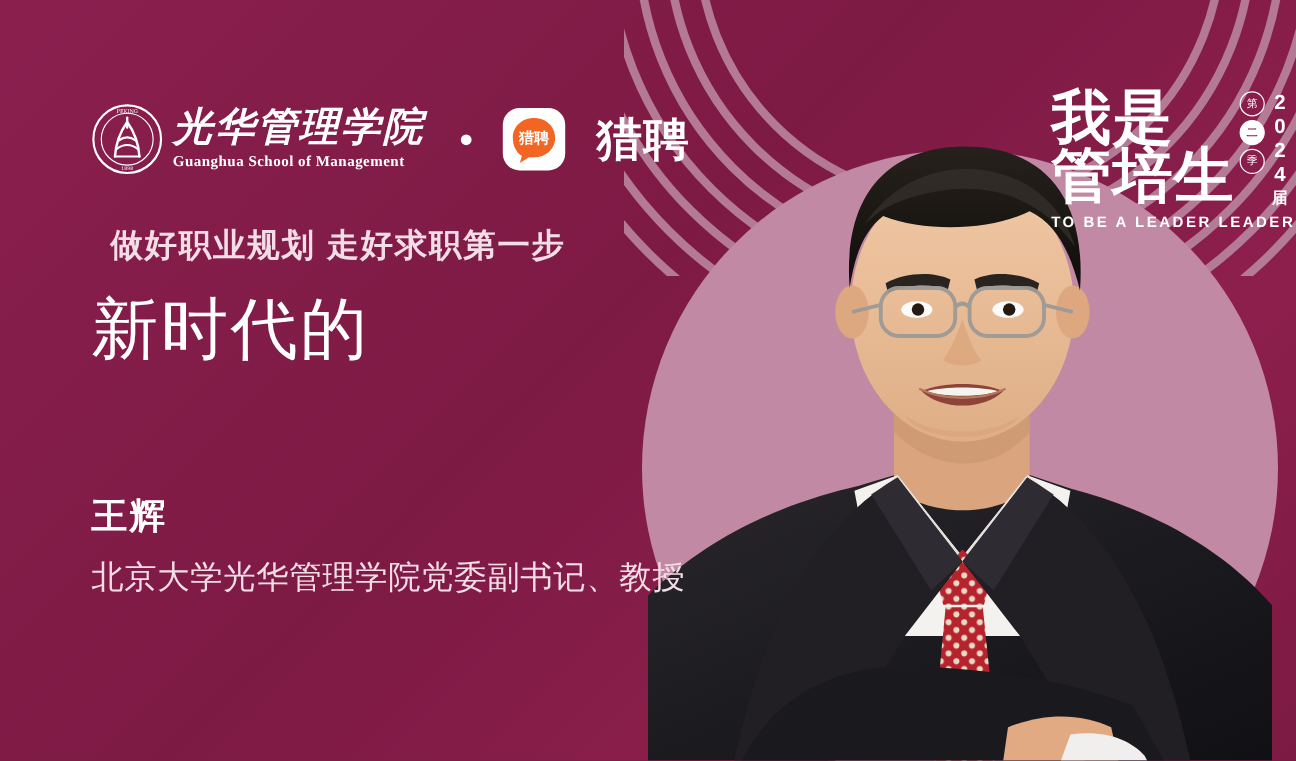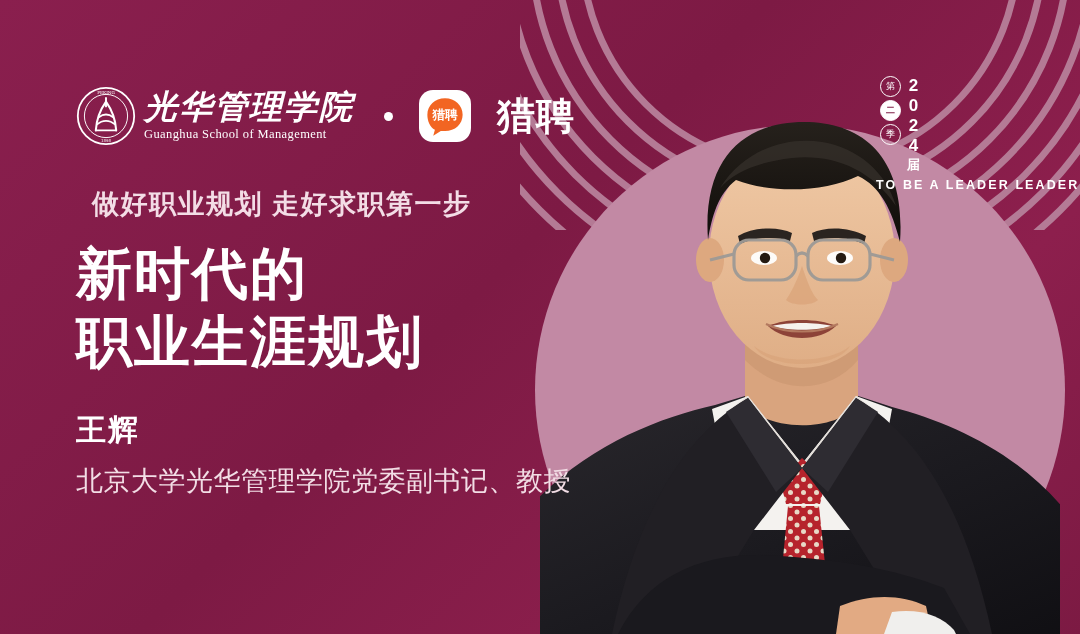--- a/index.html
+++ b/index.html
@@ -31,42 +31,42 @@
   .pku-seal{width:60px;height:60px;flex:0 0 auto;}
   .pku-seal svg{display:block;width:100%;height:100%;}
   .gh-text{margin-left:8px;display:flex;flex-direction:column;justify-content:center;}
   .gh-cn{
     font-family:"Liberation Serif","DejaVu Serif",serif;
     font-size:33px;color:#ffffff;letter-spacing:2px;line-height:1.05;
     font-style:italic;font-weight:700;white-space:nowrap;
   }
   .gh-en{
     font-family:"Liberation Serif","DejaVu Serif",serif;
-    font-size:12.5px;color:#ffffff;letter-spacing:.4px;margin-top:3px;white-space:nowrap;
+    font-size:12.5px;color:#ffffff;letter-spacing:.4px;margin-top:3px;white-space:nowrap;font-weight:bold;
   }
   .sep-dot{width:9px;height:9px;border-radius:50%;background:#ffffff;margin:0 26px 0 30px;flex:0 0 auto;}
   .liepin{display:flex;align-items:center;gap:26px;}
   .liepin-mark{
     width:52px;height:52px;border-radius:14px;background:#ffffff;
     display:flex;align-items:center;justify-content:center;flex:0 0 auto;
   }
   .liepin-mark svg{display:block;width:42px;height:42px;}
   .liepin-word{
     font-size:38px;color:#ffffff;font-weight:700;letter-spacing:1px;line-height:1;white-space:nowrap;
     font-family:"DejaVu Sans","Liberation Sans",sans-serif;
   }
 
   
   .kicker{
     position:absolute;left:92px;top:186px;
     font-size:27px;color:#f3dde6;font-weight:700;letter-spacing:1.5px;white-space:nowrap;
   }
   .headline{
     position:absolute;left:76px;top:240px;
-    font-size:56px;line-height:1.22;color:#ffffff;font-weight:700;letter-spacing:2px;
+    font-size:56px;line-height:1.22;color:#ffffff;font-weight:400;letter-spacing:2px;
   }
   .headline div{white-space:nowrap;}
   .speaker-name{
     position:absolute;left:76px;top:410px;
     font-size:30px;color:#ffffff;font-weight:700;letter-spacing:2px;white-space:nowrap;
   }
   .speaker-title{
     position:absolute;left:76px;top:463px;
     font-size:27px;color:#f2dde5;font-weight:400;letter-spacing:.5px;white-space:nowrap;
   }
@@ -236,28 +236,31 @@
         </svg>
       </div>
       <div class="liepin-word">猎聘</div>
     </div>
   </div>
 
   <div class="kicker">做好职业规划  走好求职第一步</div>
 
   <div class="headline">
     <div>新时代的</div>
-    <div>职业生涯规划</div>
   </div>
 
   <div class="speaker-name">王辉</div>
   <div class="speaker-title">北京大学光华管理学院党委副书记、教授</div>
 
   <div class="badge">
     <div class="badge-rows">
+      <div class="badge-cn">
+        <div>我是</div>
+        <div>管培生</div>
+      </div>
       <div class="badge-side">
         <div class="season-col">
           <div class="season-chip">第</div>
           <div class="season-chip filled">二</div>
           <div class="season-chip">季</div>
         </div>
         <div class="year-col">
           <div class="year-num">2024</div>
           <div class="year-suffix">届</div>
         </div>

